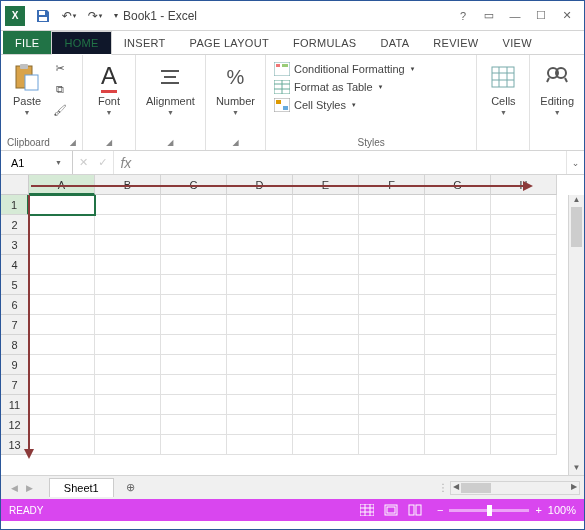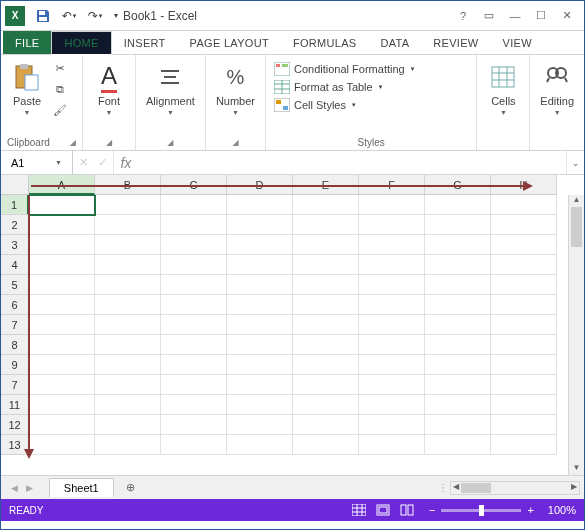--- a/index.html
+++ b/index.html
@@ -71,28 +71,28 @@
 .sheet-nav { display: flex; gap: 8px; padding: 0 10px; color: #aaa; font-size: 9px; }
 .sheet-tab { background: #fff; padding: 3px 14px; border: 1px solid #ccc; border-bottom: none; margin-left: 6px; }
 .sheet-add { width: 22px; height: 22px; display: flex; align-items: center; justify-content: center; color: #666; margin-left: 6px; border: 1px solid transparent; }
 .hscroll-area { flex: 1; display: flex; align-items: center; justify-content: flex-end; padding: 0 4px; gap: 4px; }
 .hscroll { width: 130px; height: 14px; background: #f0f0f0; border: 1px solid #d4d4d4; position: relative; }
 .hscroll .thumb { position: absolute; left: 10px; top: 1px; width: 30px; bottom: 1px; background: #cdcdcd; }
 .hscroll .arr { position: absolute; top: 0; width: 10px; text-align: center; font-size: 8px; color: #666; }
 .grip { color: #aaa; font-size: 10px; letter-spacing: -2px; }
 
 
-.status { height: 22px; background: #6d28d9; color: #fff; display: flex; align-items: center; font-size: 11px; padding: 0 8px; }
+.status { height: 22px; background: #d946ef; color: #fff; display: flex; align-items: center; font-size: 11px; padding: 0 8px; }
 .status-left { flex: 1; text-transform: uppercase; font-size: 10px; }
 .view-btns { display: flex; gap: 0; }
 .view-btn { width: 24px; height: 18px; display: flex; align-items: center; justify-content: center; font-size: 11px; }
 .zoom { display: flex; align-items: center; gap: 6px; margin-left: 10px; }
 .zoom-track { width: 80px; height: 3px; background: rgba(255,255,255,0.5); position: relative; }
 .zoom-thumb { position: absolute; left: 38px; top: -4px; width: 5px; height: 11px; background: #fff; }
-.zoom-pct { margin-left: 8px; font-size: 11px; }
+.zoom-pct { margin-left: 0; font-size: 11px; }
 </style>
 </head>
 <body>
 
 <div class="titlebar">
   <div class="qat">
     <div class="app-icon">X</div>
     <div class="qat-btn">
       <svg width="14" height="14" viewBox="0 0 14 14">
           <path fill="#3a6db5" d="M1 1h10l2 2v10H1z"></path>

